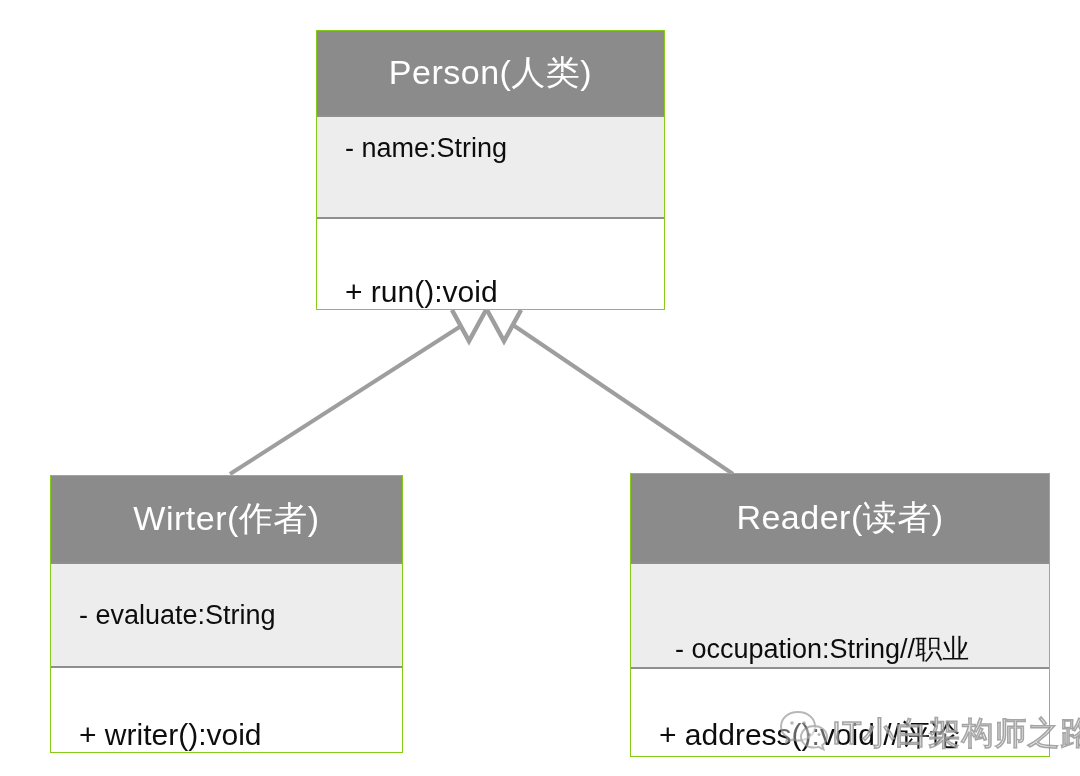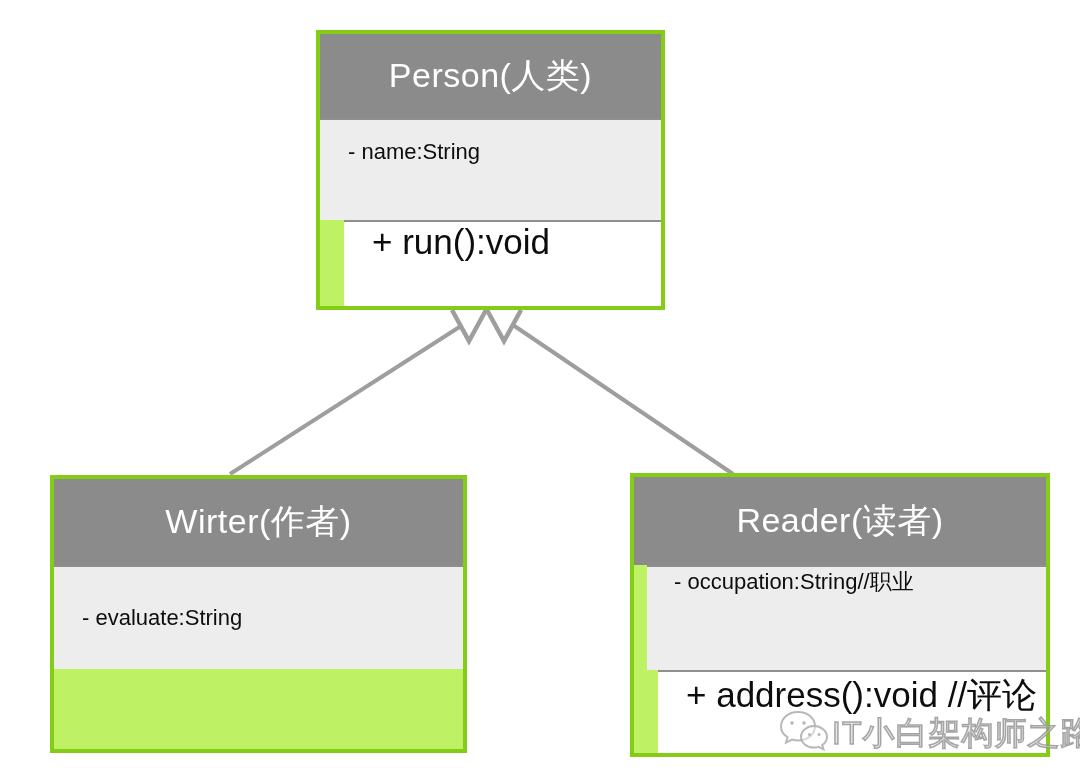--- a/index.html
+++ b/index.html
@@ -9,71 +9,70 @@
     background:#ffffff;
     overflow:hidden;
     font-family:"Liberation Sans", sans-serif;
   }
   .connectors{
     position:absolute;left:0;top:0;width:1080px;height:776px;
     z-index:1;
   }
   .uml-class{
     position:absolute;
-    border:4px solid #84cc16;
-    background:#bef264;
+    border:1px solid #84cc16;
+    background:#ec4899;
     box-sizing:border-box;
     display:flex;
     flex-direction:column;
     z-index:2;
   }
   .uml-header{
     background:#8b8b8b;
     color:#ffffff;
     font-size:34px;
     display:flex;
     align-items:center;
     justify-content:center;
     letter-spacing:0.5px;
   }
   .uml-attrs{
     background:#ededed;
     border-top:2px solid #8f8f8f;
     box-sizing:border-box;
     color:#0d0d0d;
-    font-size:22px;
+    font-size:27px;
   }
   .uml-methods{
     background:#ffffff;
     border-top:2px solid #8f8f8f;
     box-sizing:border-box;
     color:#0d0d0d;
-    font-size:35px;
+    font-size:30px;
     flex:1;
     display:flex;
-    align-items:flex-start;
+    align-items:flex-end;
     padding-left:28px;
-    margin-left:24px;
   }
   .uml-line{white-space:nowrap;}
 
   
   .person{left:316px;top:30px;width:349px;height:280px;}
   .person .uml-header{height:84px;}
   .person .uml-attrs{height:102px;padding:13px 0 0 28px;line-height:37px;}
 
   
-  .wirter{left:50px;top:475px;width:417px;height:278px;}
+  .wirter{left:50px;top:475px;width:353px;height:278px;}
   .wirter .uml-header{height:86px;}
   .wirter .uml-attrs{height:104px;display:flex;align-items:center;padding-left:28px;}
 
   
   .reader{left:630px;top:473px;width:420px;height:284px;}
   .reader .uml-header{height:88px;}
-  .reader .uml-attrs{height:105px;display:flex;align-items:flex-start;padding-left:27px;margin-left:13px;}
+  .reader .uml-attrs{height:105px;display:flex;align-items:flex-end;padding-left:44px;}
 
   .watermark{
     position:absolute;
     left:778px;top:702px;
     z-index:3;
     display:flex;
     align-items:flex-start;
     pointer-events:none;
   }
   .watermark-icon{display:block;margin-top:4px;opacity:0.8;}
@@ -110,20 +109,23 @@
     <div class="uml-methods">
       <div class="uml-line">+ run():void</div>
     </div>
   </div>
 
   <div class="uml-class wirter">
     <div class="uml-header">Wirter(作者)</div>
     <div class="uml-attrs">
       <div class="uml-line">- evaluate:String</div>
     </div>
+    <div class="uml-methods">
+      <div class="uml-line">+ writer():void</div>
+    </div>
   </div>
 
   <div class="uml-class reader">
     <div class="uml-header">Reader(读者)</div>
     <div class="uml-attrs">
       <div class="uml-line">- occupation:String//职业</div>
     </div>
     <div class="uml-methods">
       <div class="uml-line">+ address():void //评论</div>
     </div>

